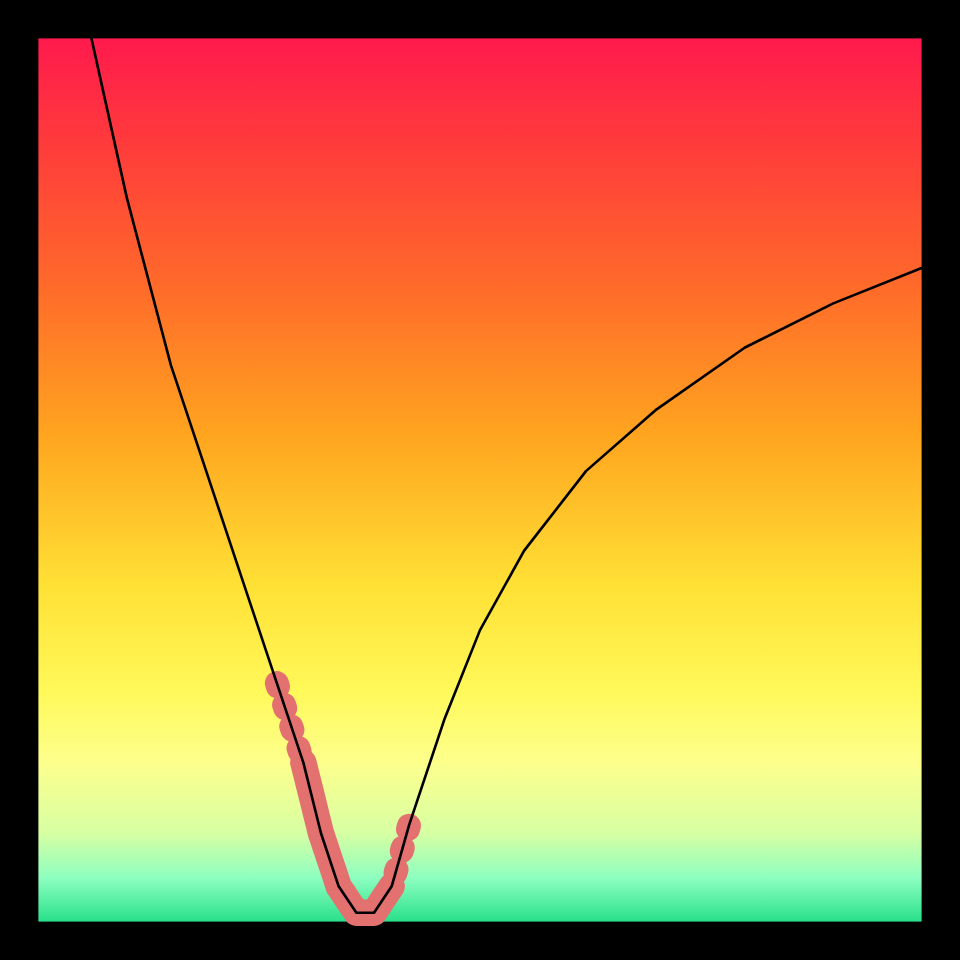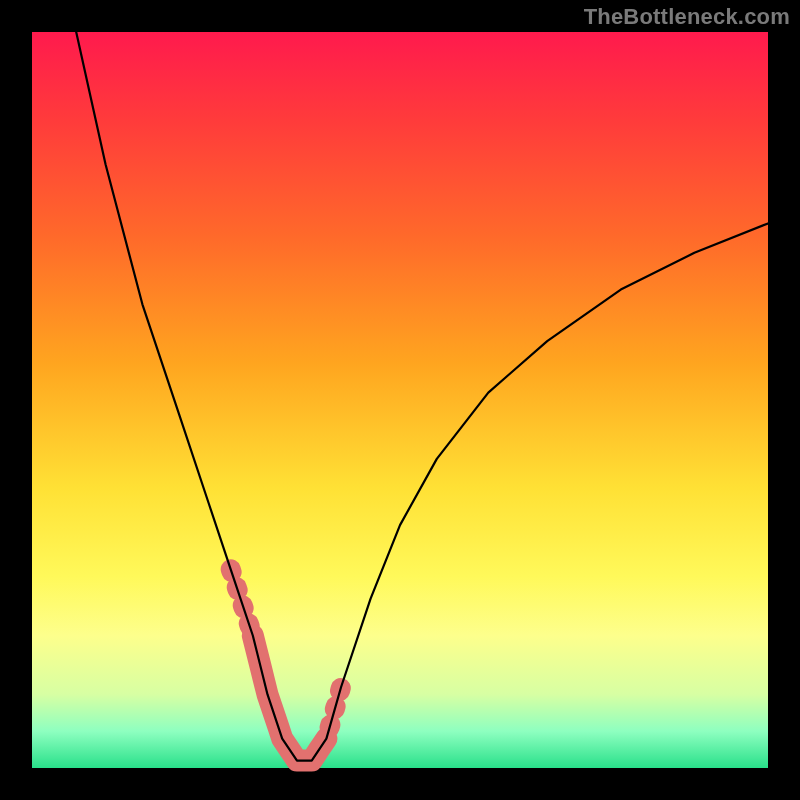--- a/index.html
+++ b/index.html
@@ -53,21 +53,20 @@
     left: 0;
     width: 736px;
     height: 736px;
     overflow: visible;
   }
 </style>
 </head>
 <body>
 
 <div class="frame">
-  <div class="watermark">TheBottleneck.com</div>
   <div class="plot">
     <svg class="curve" viewBox="0 0 736 736" preserveAspectRatio="none">
       <path id="hl-left" fill="none" stroke="#e2716f" stroke-width="20" stroke-linecap="round" stroke-linejoin="round" d="M198.7 537.3 L206.1 559.4 L213.4 581.4 L220.8 603.5 L228.2 633.0 L235.5 662.4 L242.9 684.5 L250.2 706.6" stroke-dasharray="3 16"></path>
       <path id="hl-right" fill="none" stroke="#e2716f" stroke-width="20" stroke-linecap="round" stroke-linejoin="round" d="M279.7 728.6 L287.0 717.6 L294.4 706.6 L301.8 680.8 L309.1 655.0" stroke-dasharray="3 16"></path>
       <path id="hl-floor" fill="none" stroke="#e2716f" stroke-width="22" stroke-linecap="round" stroke-linejoin="round" d="M220.8 603.5 L224.5 618.2 L228.2 633.0 L231.8 647.7 L235.5 662.4 L239.2 673.4 L242.9 684.5 L246.6 695.5 L250.2 706.6 L253.9 712.1 L257.6 717.6 L261.3 723.1 L265.0 728.6 L268.6 728.6 L272.3 728.6 L276.0 728.6 L279.7 728.6 L283.4 723.1 L287.0 717.6 L290.7 712.1 L294.4 706.6"></path>
       <path id="main-curve" fill="none" stroke="#000" stroke-width="2.2" stroke-linejoin="round" stroke-linecap="round" d="M44.2 0.0 L73.6 132.5 L110.4 272.3 L147.2 382.7 L176.6 471.0 L198.7 537.3 L220.8 603.5 L235.5 662.4 L250.2 706.6 L265.0 728.6 L279.7 728.6 L294.4 706.6 L309.1 655.0 L338.6 566.7 L368.0 493.1 L404.8 426.9 L456.3 360.6 L515.2 309.1 L588.8 257.6 L662.4 220.8 L736.0 191.4"></path>
     </svg>
   </div>
 </div>
 

